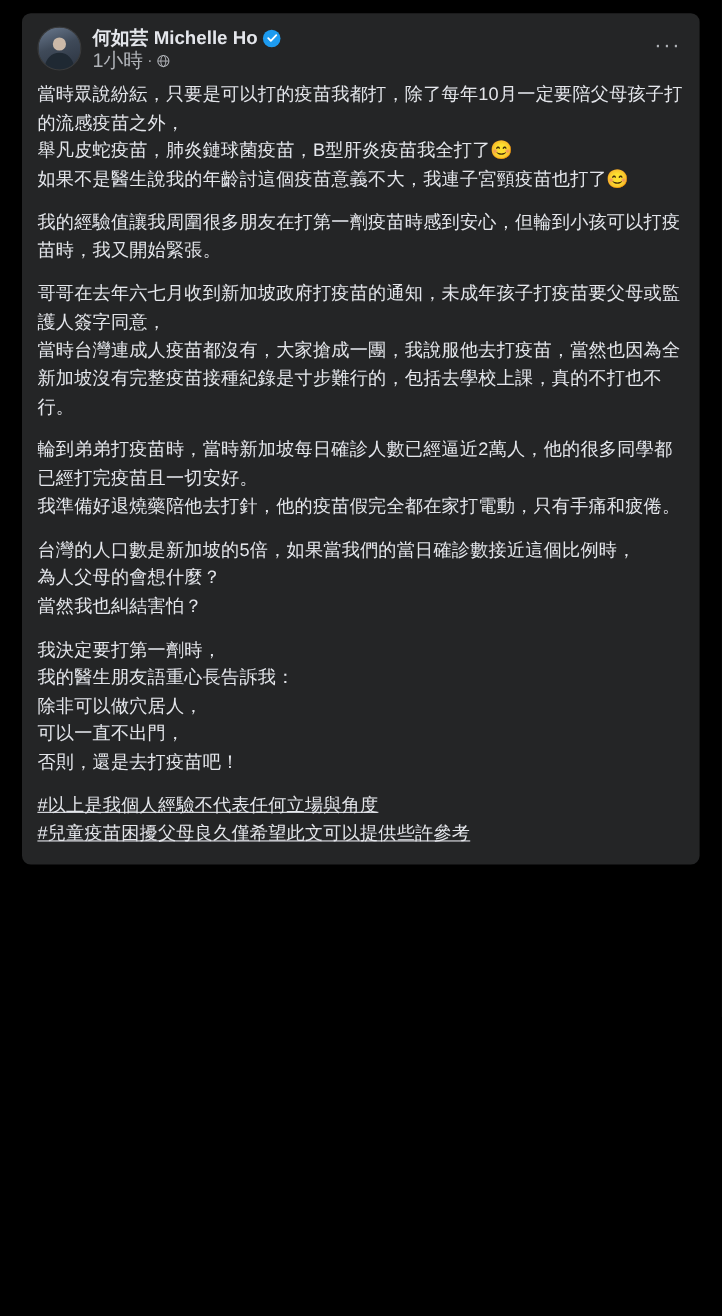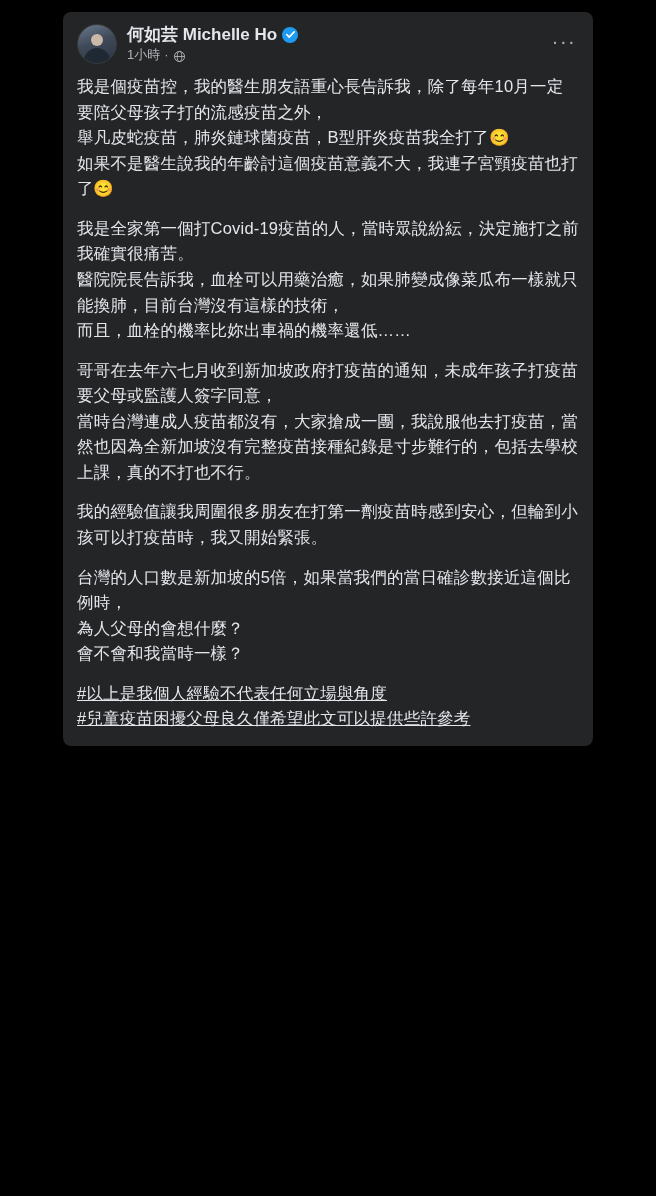--- a/index.html
+++ b/index.html
@@ -9,21 +9,21 @@
   }
   body {
     width: 656px;
     height: 1196px;
     font-family: "Liberation Sans", sans-serif;
     color: #e4e6eb;
     overflow: hidden;
   }
   .post {
     background: #242526;
-    width: 530px;
+    width: 616px;
     margin: 12px auto 0 auto;
     border-radius: 8px;
     padding: 0;
     box-sizing: border-box;
   }
   .post-header {
     display: flex;
     align-items: flex-start;
     padding: 12px 14px 4px 14px;
     position: relative;
@@ -89,21 +89,21 @@
     flex: 0 0 16px;
   }
   .verified svg { display: block; }
   .meta-row {
     display: flex;
     align-items: center;
     gap: 4px;
     margin-top: 2px;
   }
   .timestamp {
-    font-size: 13px;
+    font-size: 18px;
     color: #b0b3b8;
     line-height: 16px;
   }
   .dot-sep {
     font-size: 13px;
     color: #b0b3b8;
     line-height: 16px;
   }
   .globe-icon {
     width: 13px;
@@ -166,29 +166,33 @@
             <line x1="1.8" y1="8" x2="14.2" y2="8" stroke="#b0b3b8" stroke-width="1.1"></line>
           </svg>
         </span>
       </div>
     </div>
 
     <div class="menu-button">···</div>
   </div>
 
   <div class="post-body">
-    <p class="para">我是個疫苗控，我的醫生朋友語重心長告訴我，除了每年10月一定要陪父母孩子打的流感疫苗之外，
+    <p class="para">當時眾說紛紜，只要是可以打的疫苗我都打，除了每年10月一定要陪父母孩子打的流感疫苗之外，
 舉凡皮蛇疫苗，肺炎鏈球菌疫苗，B型肝炎疫苗我全打了😊
 如果不是醫生說我的年齡討這個疫苗意義不大，我連子宮頸疫苗也打了😊</p>
-    <p class="para">我是全家第一個打Covid-19疫苗的人，當時眾說紛紜，決定施打之前我確實很痛苦。
-醫院院長告訴我，血栓可以用藥治癒，如果肺變成像菜瓜布一樣就只能換肺，目前台灣沒有這樣的技術，
-而且，血栓的機率比妳出車禍的機率還低……</p>
+    <p class="para">我的經驗值讓我周圍很多朋友在打第一劑疫苗時感到安心，但輪到小孩可以打疫苗時，我又開始緊張。</p>
     <p class="para">哥哥在去年六七月收到新加坡政府打疫苗的通知，未成年孩子打疫苗要父母或監護人簽字同意，
 當時台灣連成人疫苗都沒有，大家搶成一團，我說服他去打疫苗，當然也因為全新加坡沒有完整疫苗接種紀錄是寸步難行的，包括去學校上課，真的不打也不行。</p>
-    <p class="para">我的經驗值讓我周圍很多朋友在打第一劑疫苗時感到安心，但輪到小孩可以打疫苗時，我又開始緊張。</p>
+    <p class="para">輪到弟弟打疫苗時，當時新加坡每日確診人數已經逼近2萬人，他的很多同學都已經打完疫苗且一切安好。
+我準備好退燒藥陪他去打針，他的疫苗假完全都在家打電動，只有手痛和疲倦。</p>
     <p class="para">台灣的人口數是新加坡的5倍，如果當我們的當日確診數接近這個比例時，
 為人父母的會想什麼？
-會不會和我當時一樣？</p>
+當然我也糾結害怕？</p>
+    <p class="para">我決定要打第一劑時，
+我的醫生朋友語重心長告訴我：
+除非可以做穴居人，
+可以一直不出門，
+否則，還是去打疫苗吧！</p>
     <p class="para">#以上是我個人經驗不代表任何立場與角度
 #兒童疫苗困擾父母良久僅希望此文可以提供些許參考</p>
   </div>
 
 </div>
 
 </body></html>

